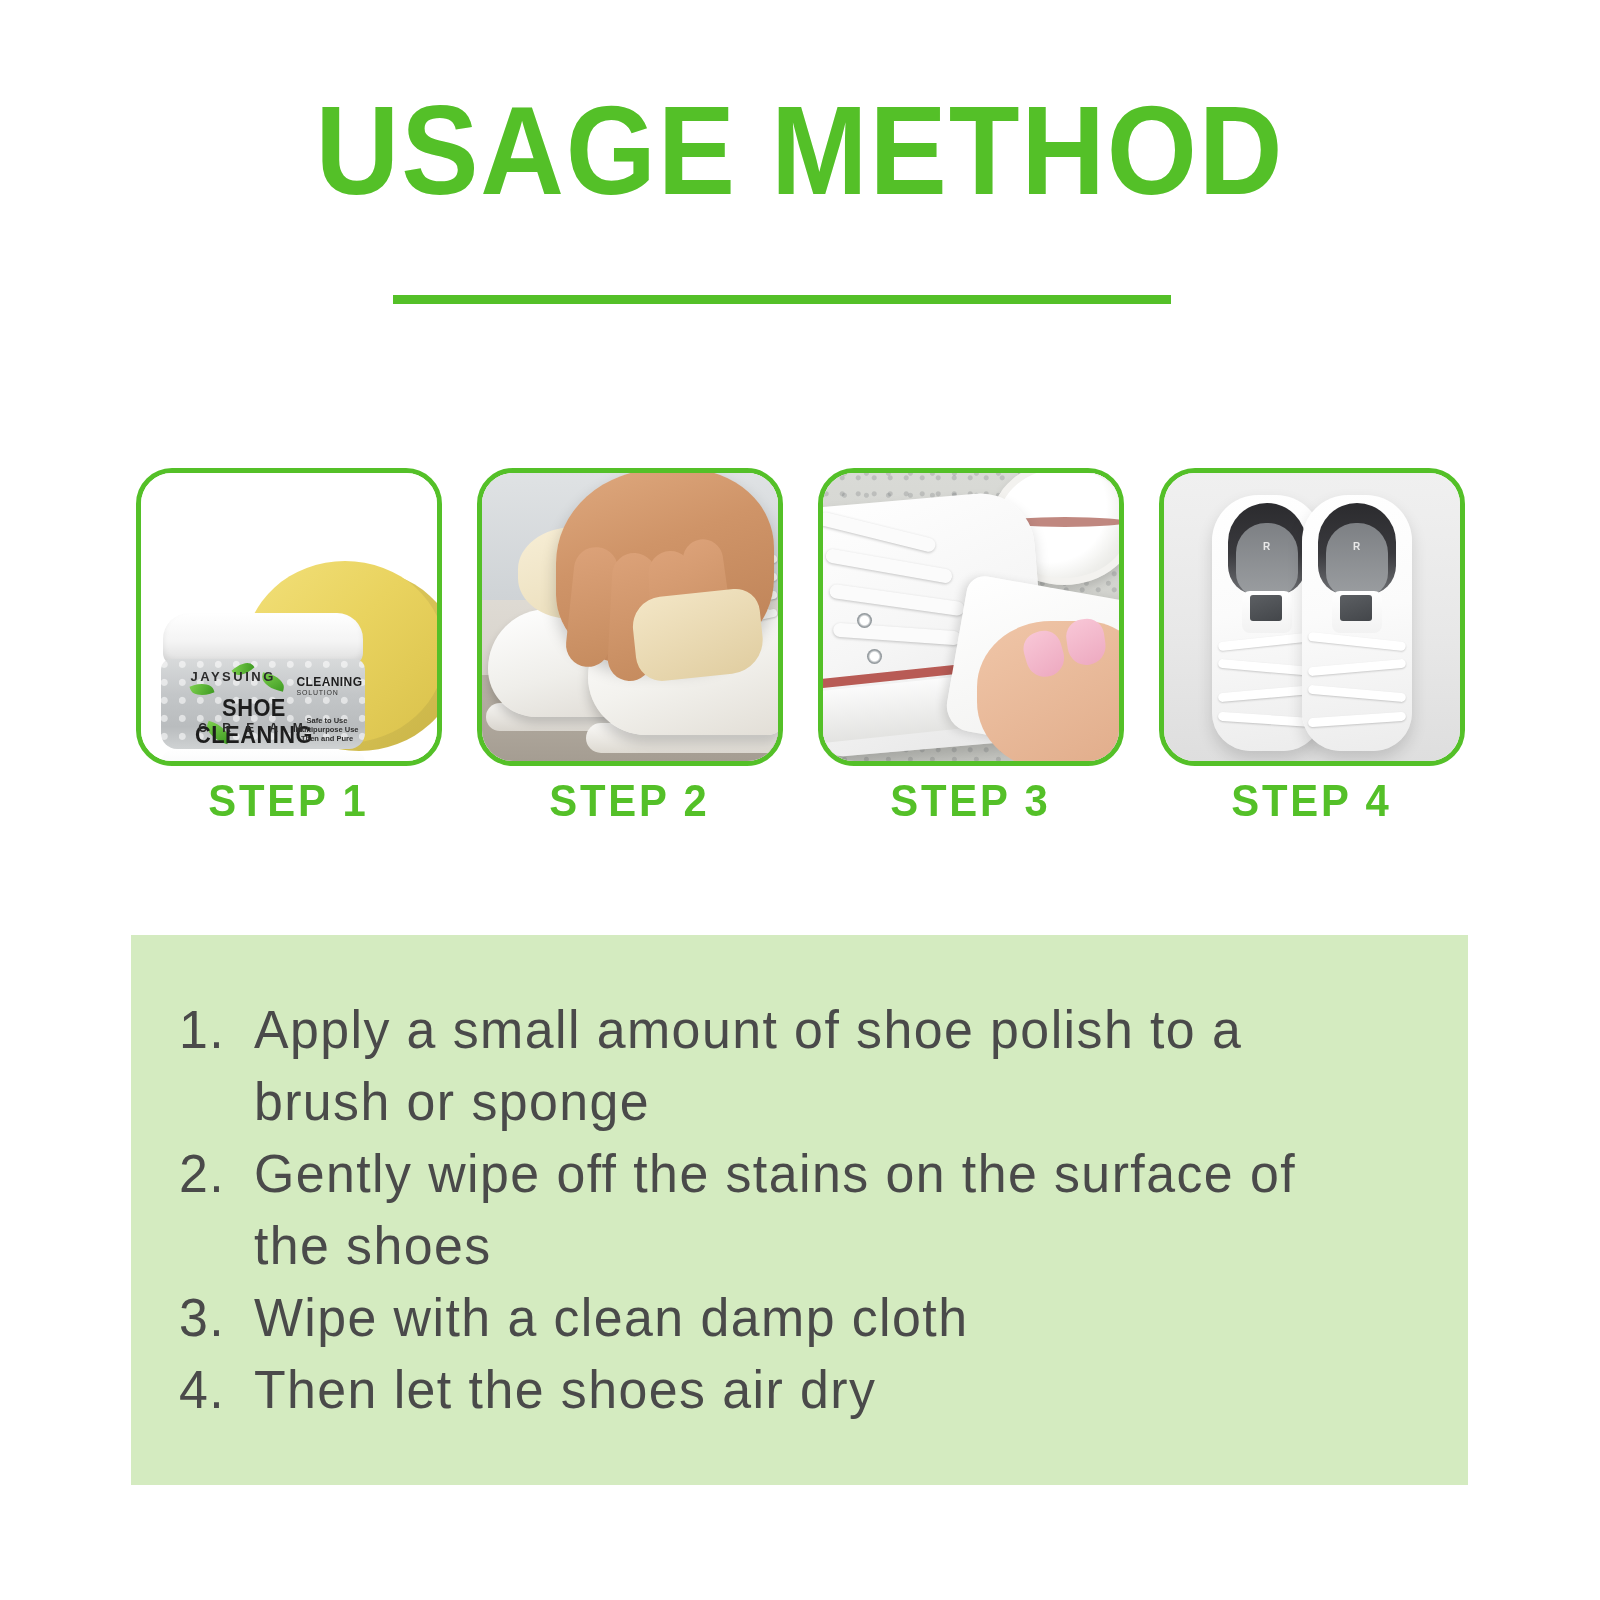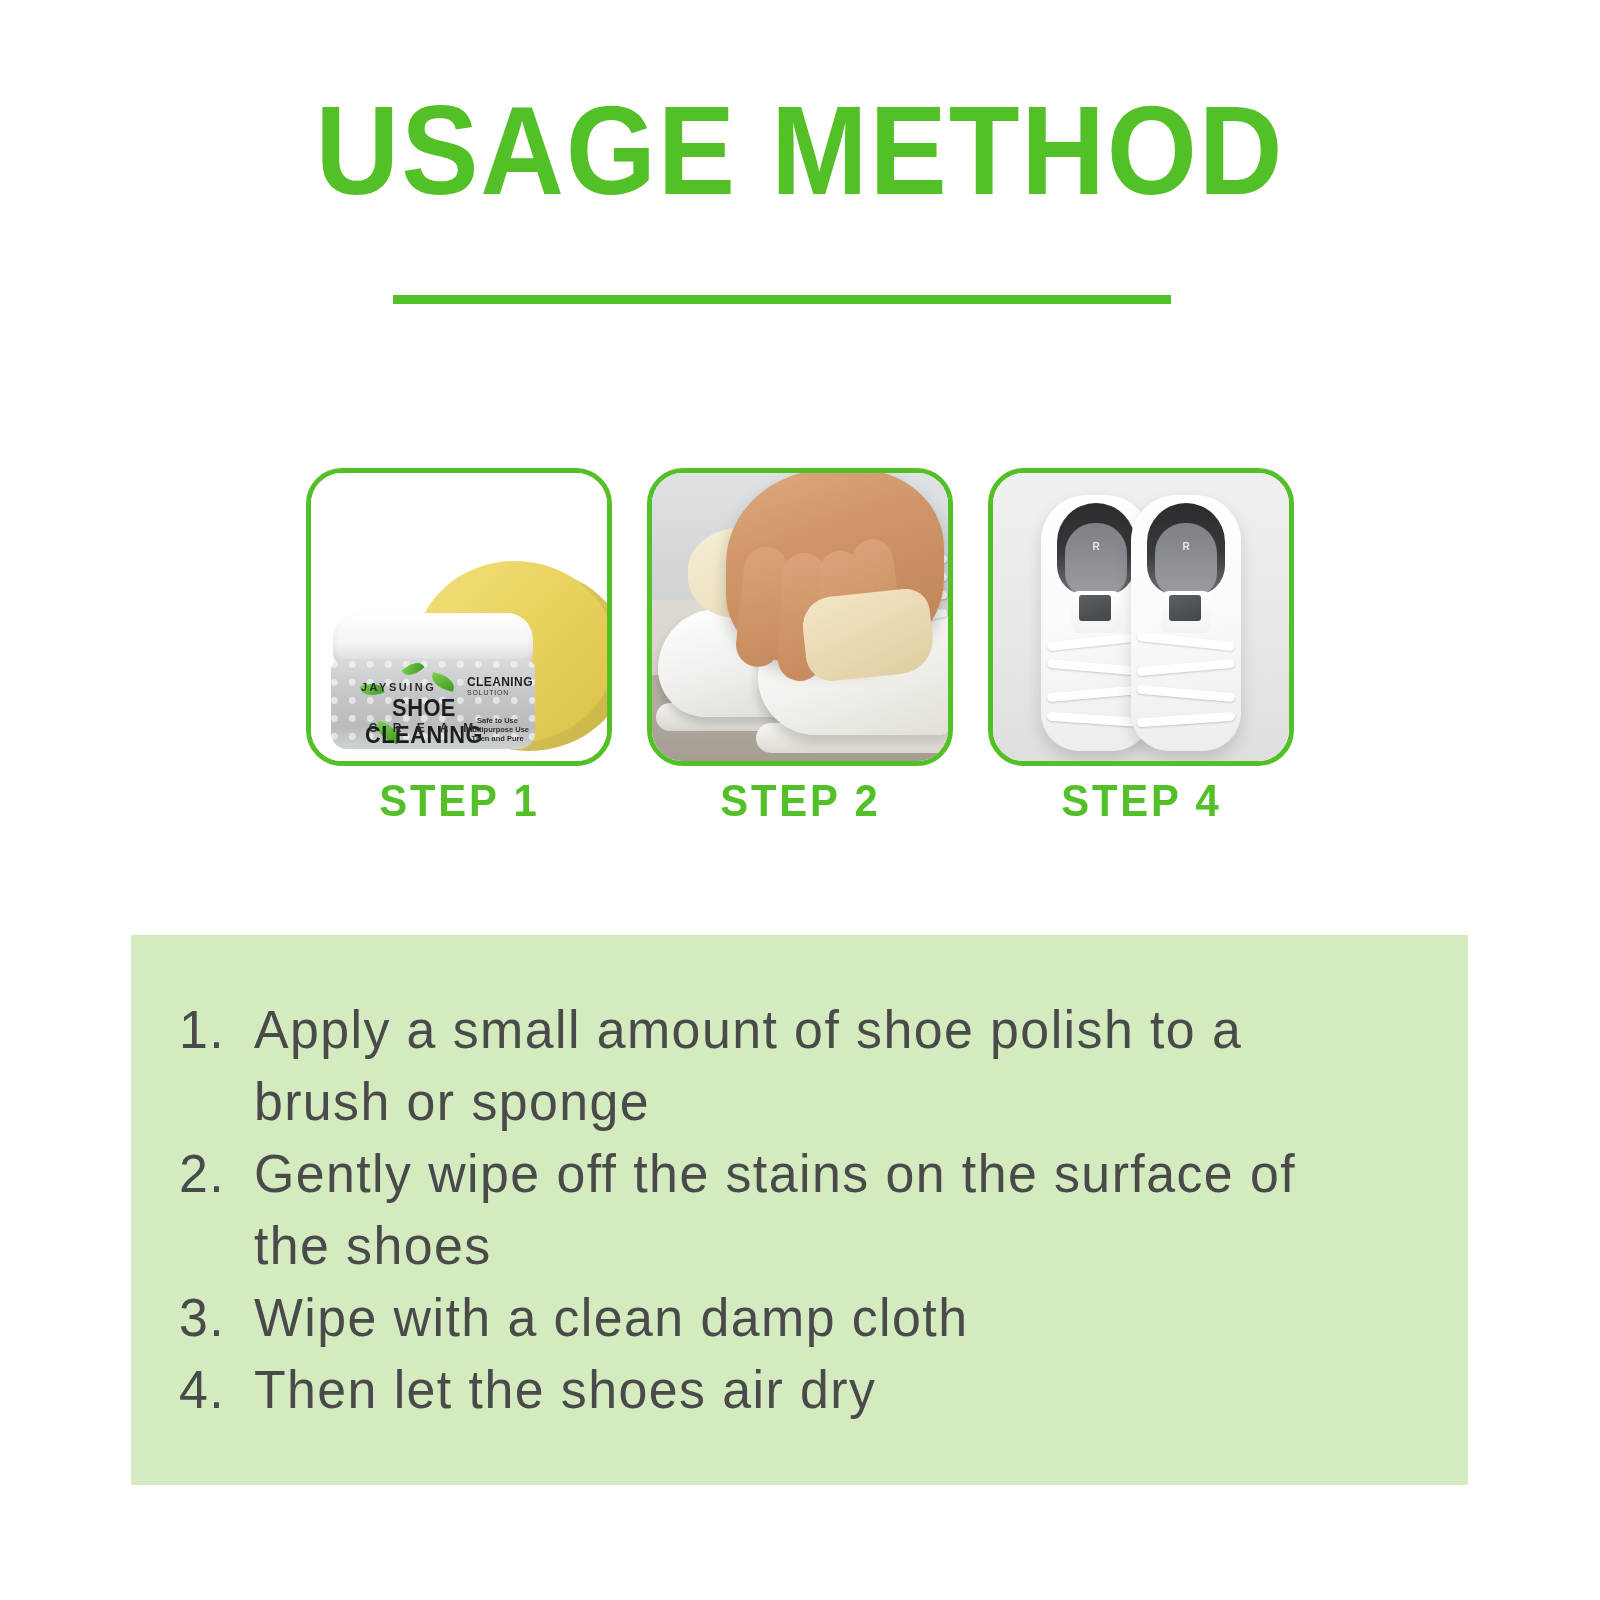--- a/index.html
+++ b/index.html
@@ -116,22 +116,22 @@
   .leaf {
     position: absolute;
     background: linear-gradient(135deg,#7ccf4e,#3f9b22);
     border-radius: 0 80% 0 80%;
   }
   .l1 { width: 22px; height: 13px; left: 30px; top: 24px; transform: rotate(-18deg); }
   .l2 { width: 24px; height: 14px; left: 100px; top: 16px; transform: rotate(14deg); }
   .l3 { width: 20px; height: 12px; left: 72px; top: 4px;  transform: rotate(-40deg); }
   .l4 { width: 26px; height: 15px; left: 44px; top: 66px; transform: rotate(22deg); }
   .jar-brand {
-    position: absolute; left: 30px; top: 22px;
-    font-size: 11px; font-weight: bold; letter-spacing: 2.5px;
+    position: absolute; left: 30px; top: 10px;
+    font-size: 13px; font-weight: bold; letter-spacing: 2.5px;
     color: #2b2b2b;
   }
   .jar-title {
     position: absolute; left: 8px; top: 36px;
     width: 170px; text-align: center;
     font-size: 23px; font-weight: bold; letter-spacing: .5px;
     color: #1d1d1d;
     transform: scaleX(0.95);
   }
   .jar-sub {
@@ -417,20 +417,43 @@
         <div class="s2-finger f1"></div>
         <div class="s2-finger f2"></div>
         <div class="s2-finger f3"></div>
         <div class="s2-finger f4"></div>
         <div class="s2-cloth"></div>
       </div>
     </div>
     <div class="step-label">STEP 2</div>
   </div>
 
+  <div class="step">
+    <div class="card">
+      <div class="photo">
+        <div class="s3-bg"></div>
+        <div class="s3-bowl"></div>
+        <div class="s3-bowl-ring"></div>
+        <div class="s3-shoe"></div>
+        <div class="s3-lace" style="left:-6px;  top:52px;  width:120px; transform:rotate(14deg);"></div>
+        <div class="s3-lace" style="left:2px;   top:86px;  width:128px; transform:rotate(10deg);"></div>
+        <div class="s3-lace" style="left:6px;   top:120px; width:136px; transform:rotate(8deg);"></div>
+        <div class="s3-lace" style="left:10px;  top:154px; width:128px; transform:rotate(4deg);"></div>
+        <div class="s3-eyelet" style="left:34px; top:140px;"></div>
+        <div class="s3-eyelet" style="left:44px; top:176px;"></div>
+        <div class="s3-stripe"></div>
+        <div class="s3-sole"></div>
+        <div class="s3-cloth"></div>
+        <div class="s3-hand"></div>
+        <div class="s3-nail" style="right:56px; bottom:84px; transform:rotate(-16deg);"></div>
+        <div class="s3-nail" style="right:14px; bottom:96px; transform:rotate(-8deg);"></div>
+      </div>
+    </div>
+    <div class="step-label">STEP 3</div>
+  </div>
 
   <div class="step">
     <div class="card">
       <div class="photo">
         <div class="s4-bg"></div>
 
         <div class="s4-shoe left">
           <div class="s4-collar"></div>
           <div class="s4-insole"></div>
           <div class="s4-logo">R</div>

